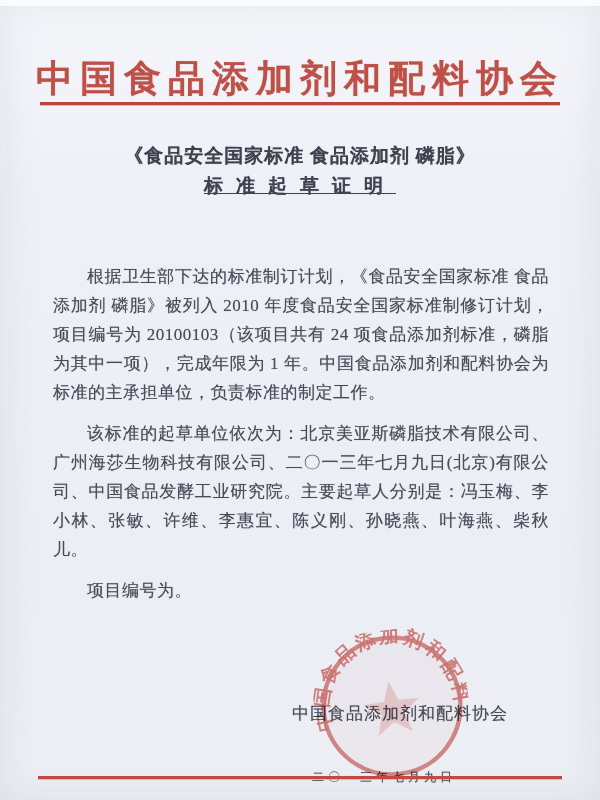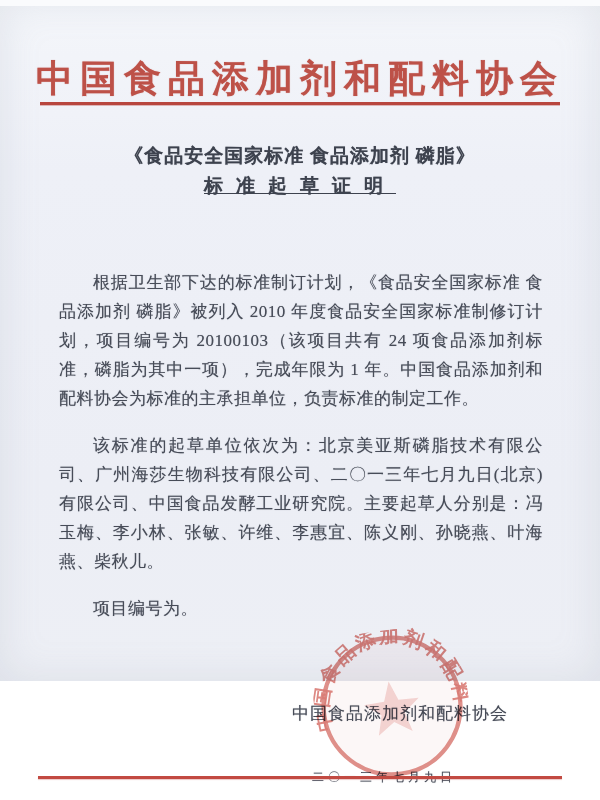--- a/index.html
+++ b/index.html
@@ -3,21 +3,21 @@
 <meta charset="utf-8">
 <style>
   html, body { margin: 0; padding: 0; }
   body {
     width: 600px; height: 800px;
     font-family: "Liberation Serif", "DejaVu Serif", serif;
     overflow: hidden;
   }
   .page {
     position: relative;
-    width: 600px; height: 681px;
+    width: 600px; height: 800px;
     background: linear-gradient(180deg, #f4f6fa 0%, #eef0f7 25%, #eceef5 70%, #edeff5 100%);
     box-shadow: inset 0 0 40px rgba(140,148,165,0.18);
   }
   .scan-top-strip {
     position: absolute; top: 0; left: 0; right: 0; height: 6px;
     background: #fafbfd;
   }
   
   .org-title {
     position: absolute; top: 54px; left: 0; right: 0;
@@ -55,21 +55,21 @@
   }
   
   .body-text {
     position: absolute; top: 250px; left: 41px; right: 39px;
     color: #474c58;
     font-size: 17px; line-height: 29px;
     text-align: justify;
     text-shadow: 0 0 0.8px rgba(71,76,88,0.5);
   }
   .body-text p {
-    margin: 18px;
+    margin: 12px;
     text-indent: 2em;
     letter-spacing: 0.5px;
   }
   
   .sig-org {
     position: absolute; top: 702px; left: 292px;
     font-size: 17px; letter-spacing: 1px;
     color: #474c58;
     text-shadow: 0 0 0.8px rgba(71,76,88,0.5);
     white-space: nowrap;

